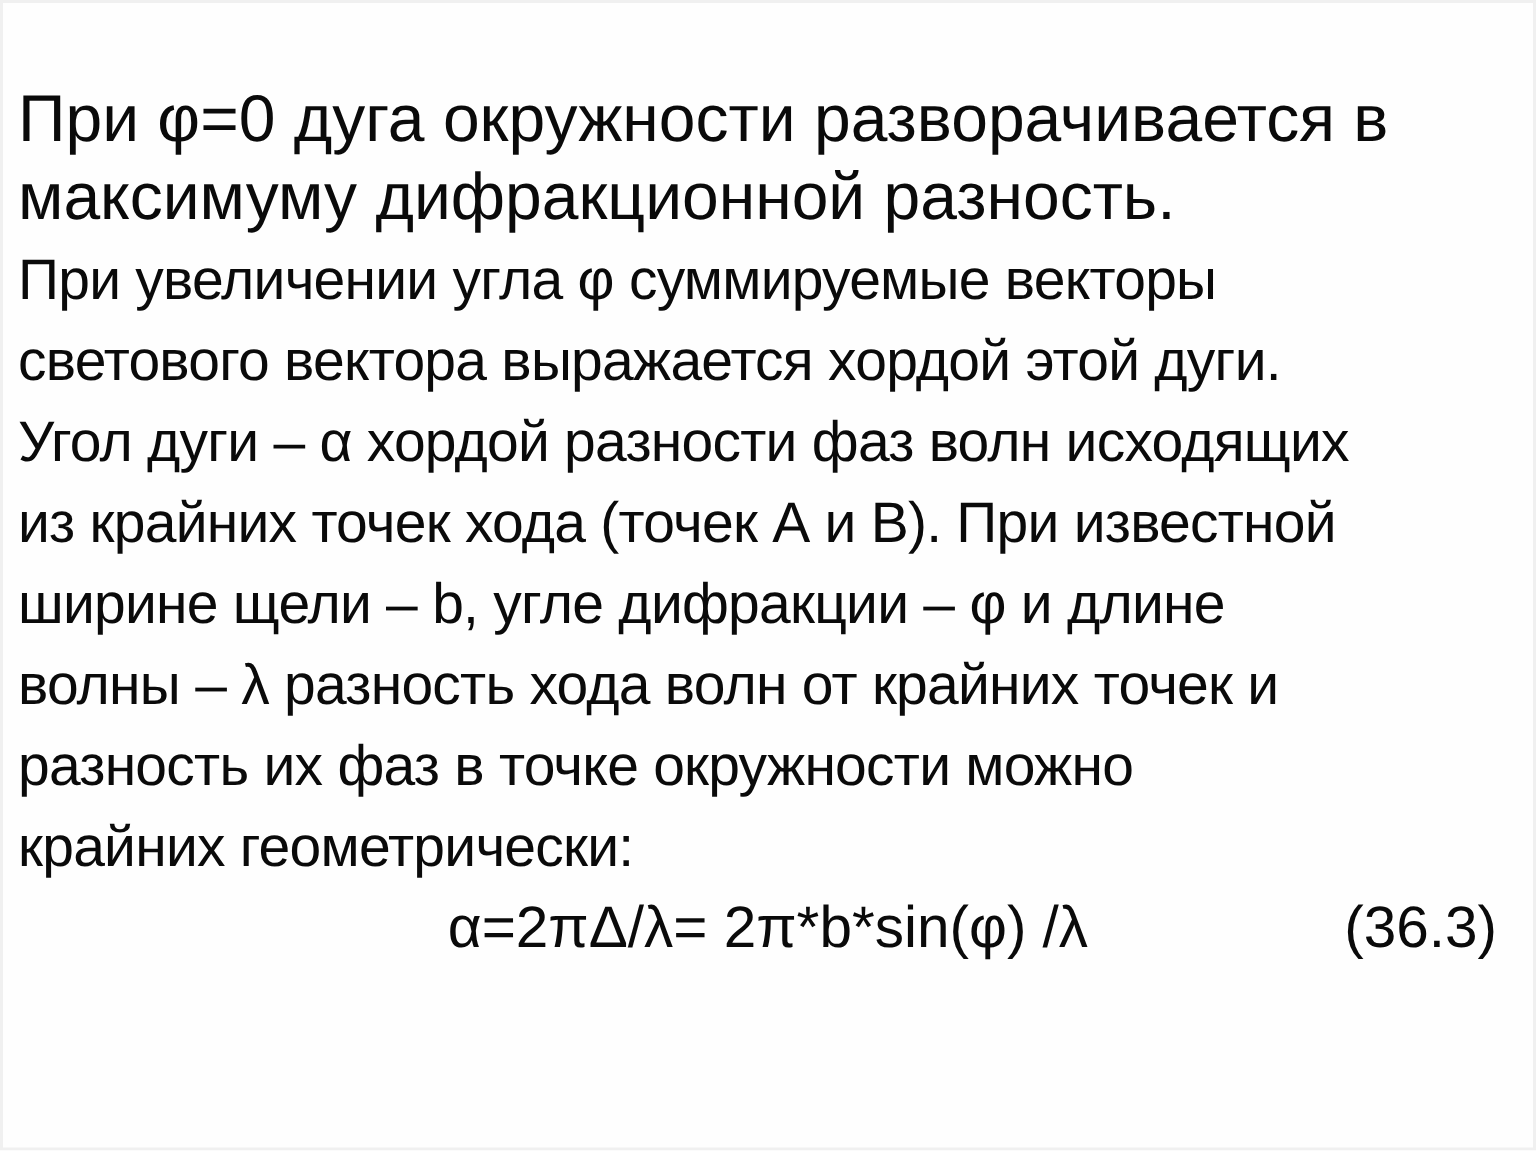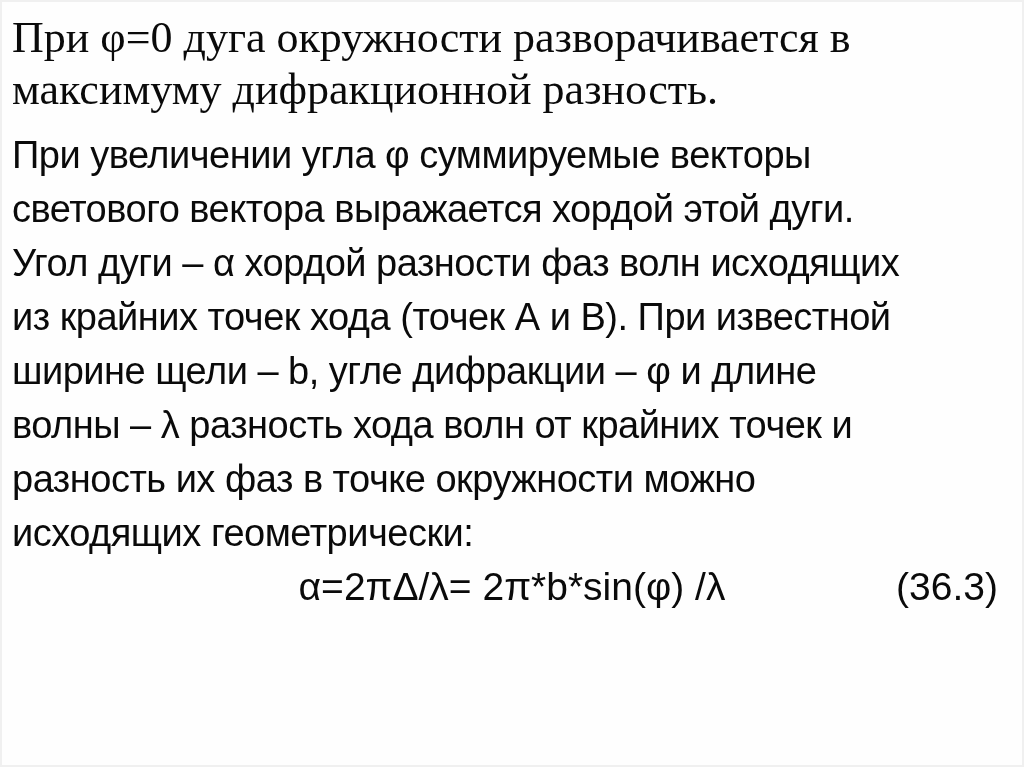--- a/index.html
+++ b/index.html
@@ -15,30 +15,31 @@
     box-sizing: border-box;
     width: 1024px;
     height: 767px;
     background: #fefefe;
     border: 2px solid #f0f0f0;
     padding: 10px 10px 0 10px;
     color: #0a0a0a;
     overflow: hidden;
   }
   .serif-block {
-    font-family: Liberation Serif, serif;
+    font-family: Liberation Sans, sans-serif;
     font-size: 44px;
     line-height: 52px;
     letter-spacing: 0px;
+    margin-top: 42px;
   }
   .serif-block .line {
     white-space: nowrap;
   }
   .sans-block {
-    margin-top: 12px;
+    margin-top: 2px;
     font-family: "Liberation Sans", "DejaVu Sans", sans-serif;
     font-size: 38px;
     line-height: 54px;
     letter-spacing: -0.5px;
   }
   .sans-block .line {
     white-space: nowrap;
   }
   .formula-block {
     font-family: "Liberation Sans", "DejaVu Sans", sans-serif;
@@ -68,21 +69,21 @@
   </div>
 
   <div class="sans-block">
     <div class="line">При увеличении угла φ суммируемые векторы</div>
     <div class="line">светового вектора выражается хордой этой дуги.</div>
     <div class="line">Угол дуги – α хордой разности фаз волн исходящих</div>
     <div class="line">из крайних точек хода (точек А и В). При известной</div>
     <div class="line">ширине щели – b, угле дифракции – φ и длине</div>
     <div class="line">волны – λ разность хода волн от крайних точек и</div>
     <div class="line">разность их фаз в точке окружности можно</div>
-    <div class="line">исходящих геометрически:</div>
+    <div class="line">крайних геометрически:</div>
   </div>
 
   <div class="formula-block">
     <div class="formula-line">
       <span>α=2πΔ/λ= 2π*b*sin(φ) /λ</span>
       <span class="eq-number">(36.3)</span>
     </div>
   </div>
 
 </div>

